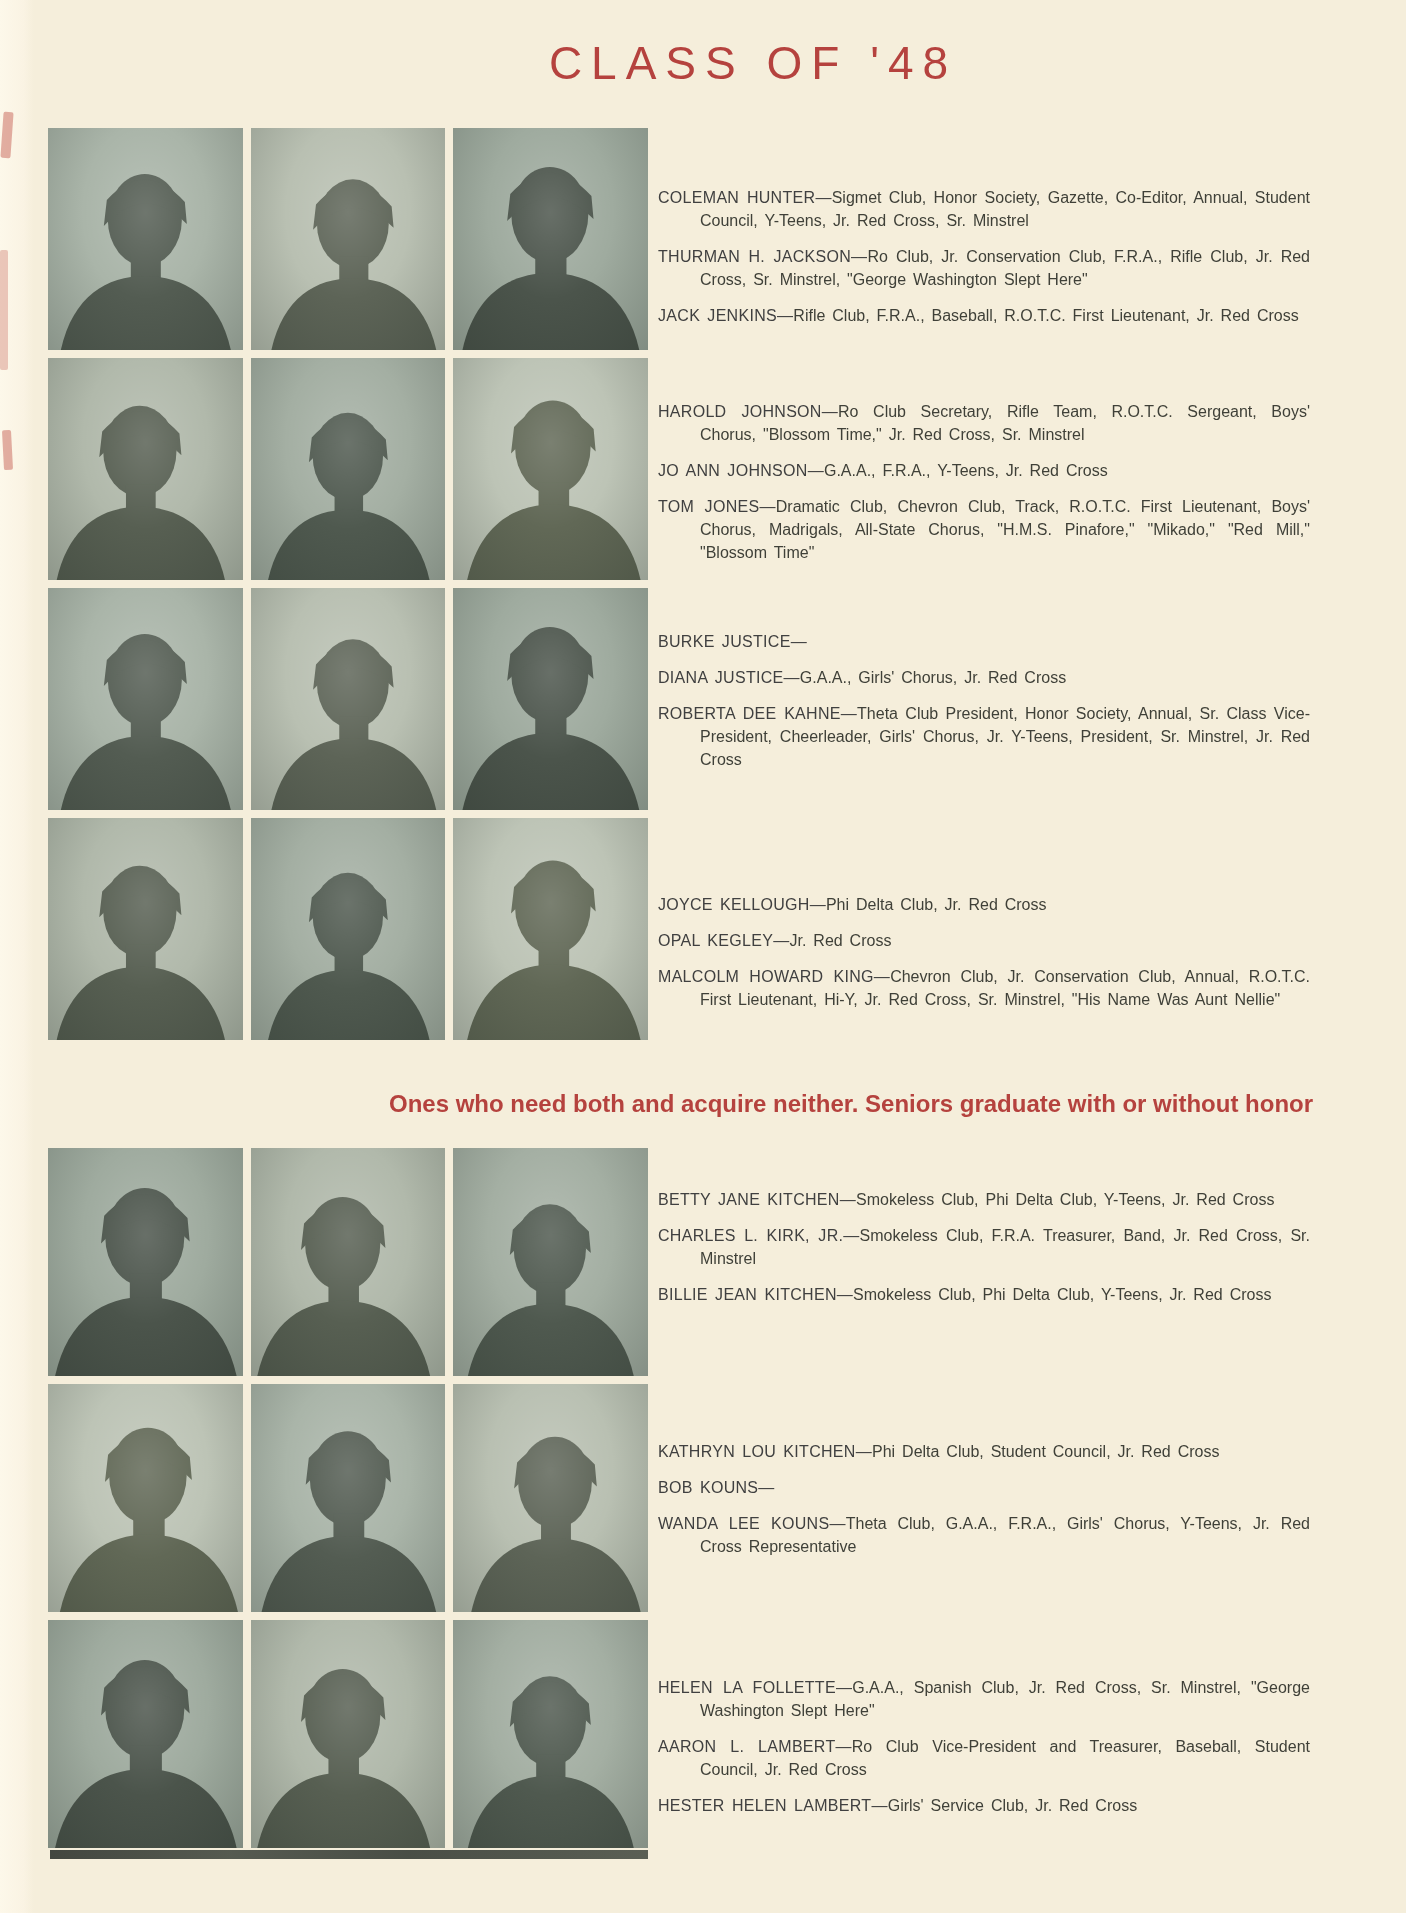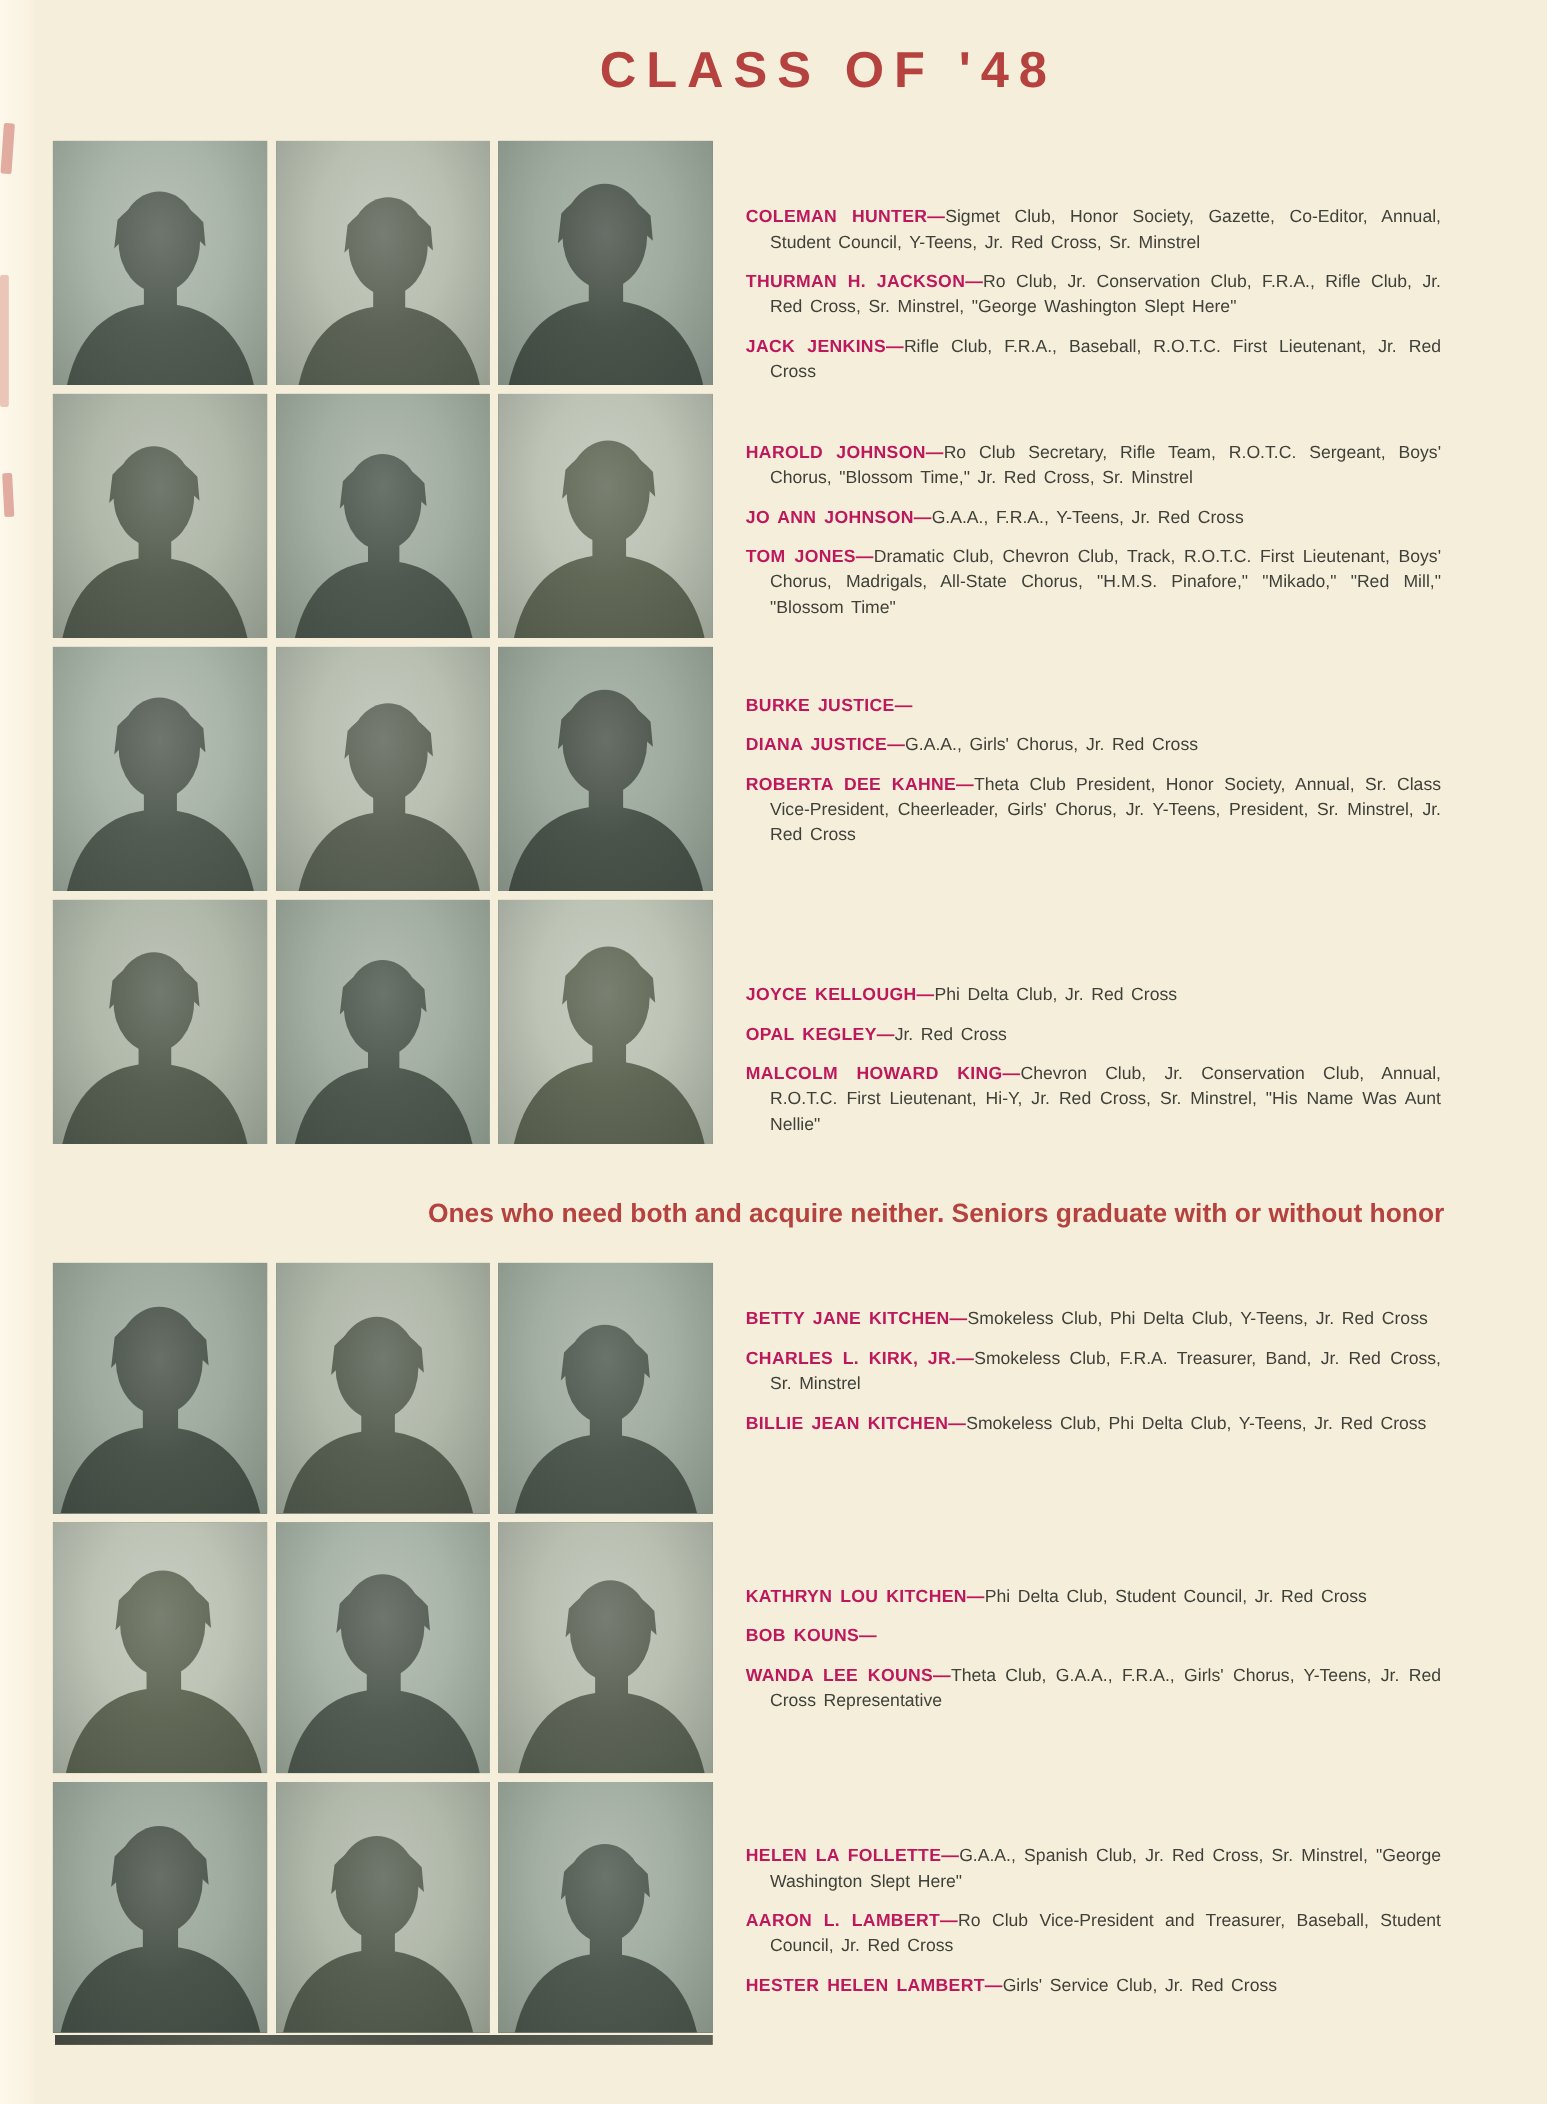--- a/index.html
+++ b/index.html
@@ -16,21 +16,21 @@
     background:linear-gradient(90deg,#fdf8ea 0%,#faf3e3 70%,rgba(250,243,227,0) 100%);
   }
   .red-mark{position:absolute;background:#c05248;opacity:.45;border-radius:2px;}
   .rm1{left:2px;top:112px;width:10px;height:46px;transform:rotate(4deg);}
   .rm2{left:0;top:250px;width:8px;height:120px;opacity:.3;}
   .rm3{left:3px;top:430px;width:9px;height:40px;transform:rotate(-3deg);}
 
   .page-title{
     position:absolute;top:36px;left:100px;right:0;
     text-align:center;
-    font-size:46px;font-weight:700;
+    font-size:46px;font-weight:400;
     letter-spacing:9px;
     color:#b5423e;
   }
 
   
   .photo-grid{
     position:absolute;left:48px;width:600px;
     display:grid;grid-template-columns:repeat(3,1fr);
     gap:8px;
   }
@@ -75,21 +75,21 @@
     position:absolute;left:658px;width:652px;
     color:#3a3b33;
   }
   .entry{
     margin:0 0 13px 0;
     padding-left:42px;text-indent:-42px;
     font-size:16px;line-height:23px;
     text-align:justify;word-spacing:2.5px;
     color:#3f4038;
   }
-  .entry .sname{font-weight:700;color:#be185d;letter-spacing:.3px;margin-left:20px;}
+  .entry .sname{font-weight:400;color:#404040;letter-spacing:.3px;}
   .b1{top:186px;} .b2{top:400px;} .b3{top:630px;} .b4{top:893px;}
   .b5{top:1188px;} .b6{top:1440px;} .b7{top:1676px;}
 
   .mid-caption{
     position:absolute;top:1090px;left:389px;width:1020px;
     white-space:nowrap;overflow:hidden;
     font-size:24px;font-weight:700;color:#b5423e;
     letter-spacing:0;
   }
 </style>

